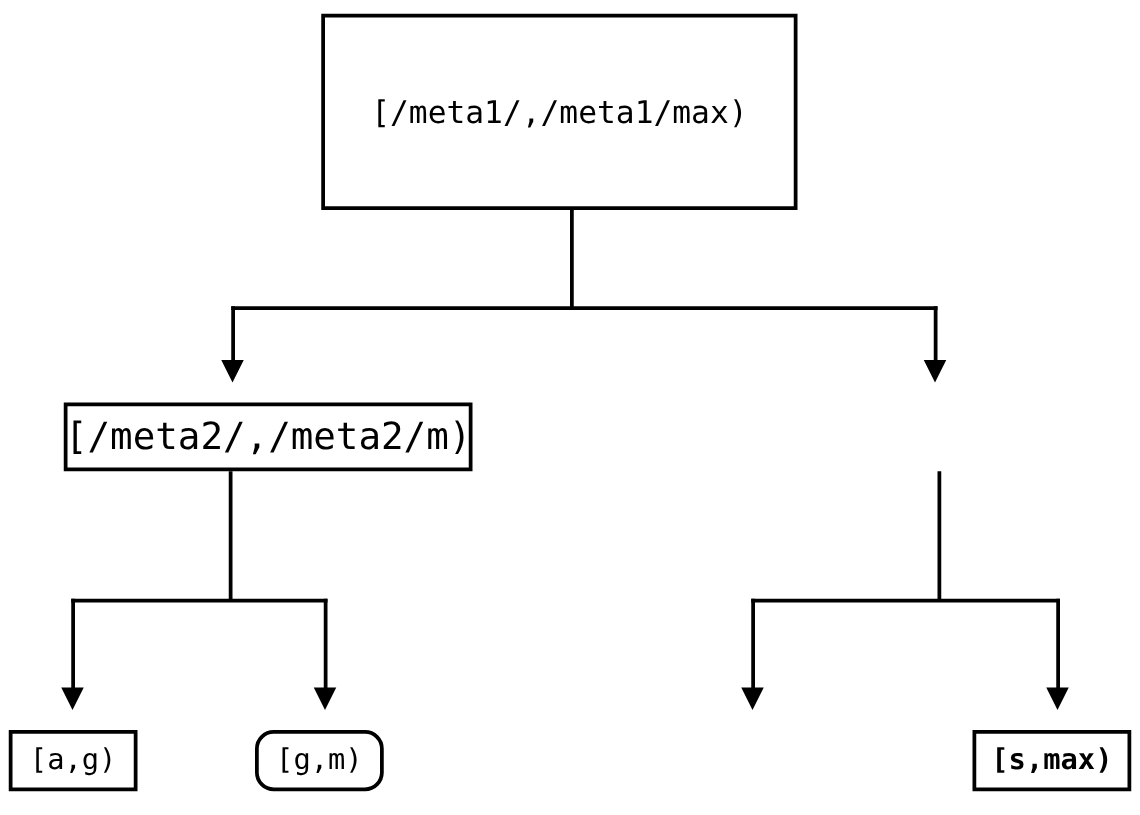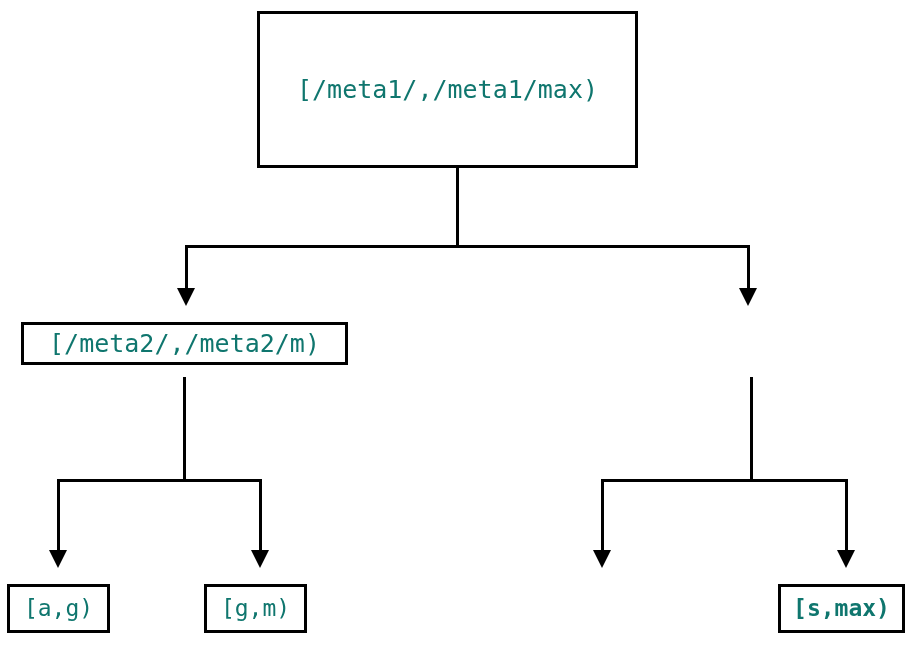--- a/index.html
+++ b/index.html
@@ -19,57 +19,58 @@
     overflow: hidden;
   }
   .node {
     position: absolute;
     box-sizing: border-box;
     border: 3px solid #000000;
     background: #ffffff;
     display: flex;
     align-items: center;
     justify-content: center;
-    color: #0f766e;
+    color: #000000;
     white-space: pre;
     letter-spacing: 0px;
   }
   .node .node-label {
     display: block;
     line-height: 1;
   }
   .node-root {
     left: 257px;
     top: 11px;
     width: 381px;
     height: 157px;
     font-size: 25px;
   }
   .node-mid {
-    height: 43px;
-    font-size: 25px;
+    height: 55px;
+    font-size: 30px;
+    margin-left: 30px;
   }
   .node-mid-left {
     left: 21px;
     top: 322px;
     width: 327px;
   }
   .node-mid-right {
     left: 580px;
     top: 322px;
     width: 322px;
   }
   .node-leaf {
     top: 584px;
     height: 49px;
     font-size: 23px;
     text-align: center;
   }
   .node-leaf-1 { left: 7px;   width: 103px; }
-  .node-leaf-2 { left: 204px; width: 103px; }
+  .node-leaf-2 { left: 204px; width: 103px; border-radius: 15px; }
   .node-leaf-3 { left: 551px; width: 103px; }
   .node-leaf-4 { left: 778px; width: 127px; font-weight: bold; }
 
   
   .edge-v {
     position: absolute;
     width: 3px;
     background: #000000;
   }
   .edge-h {

